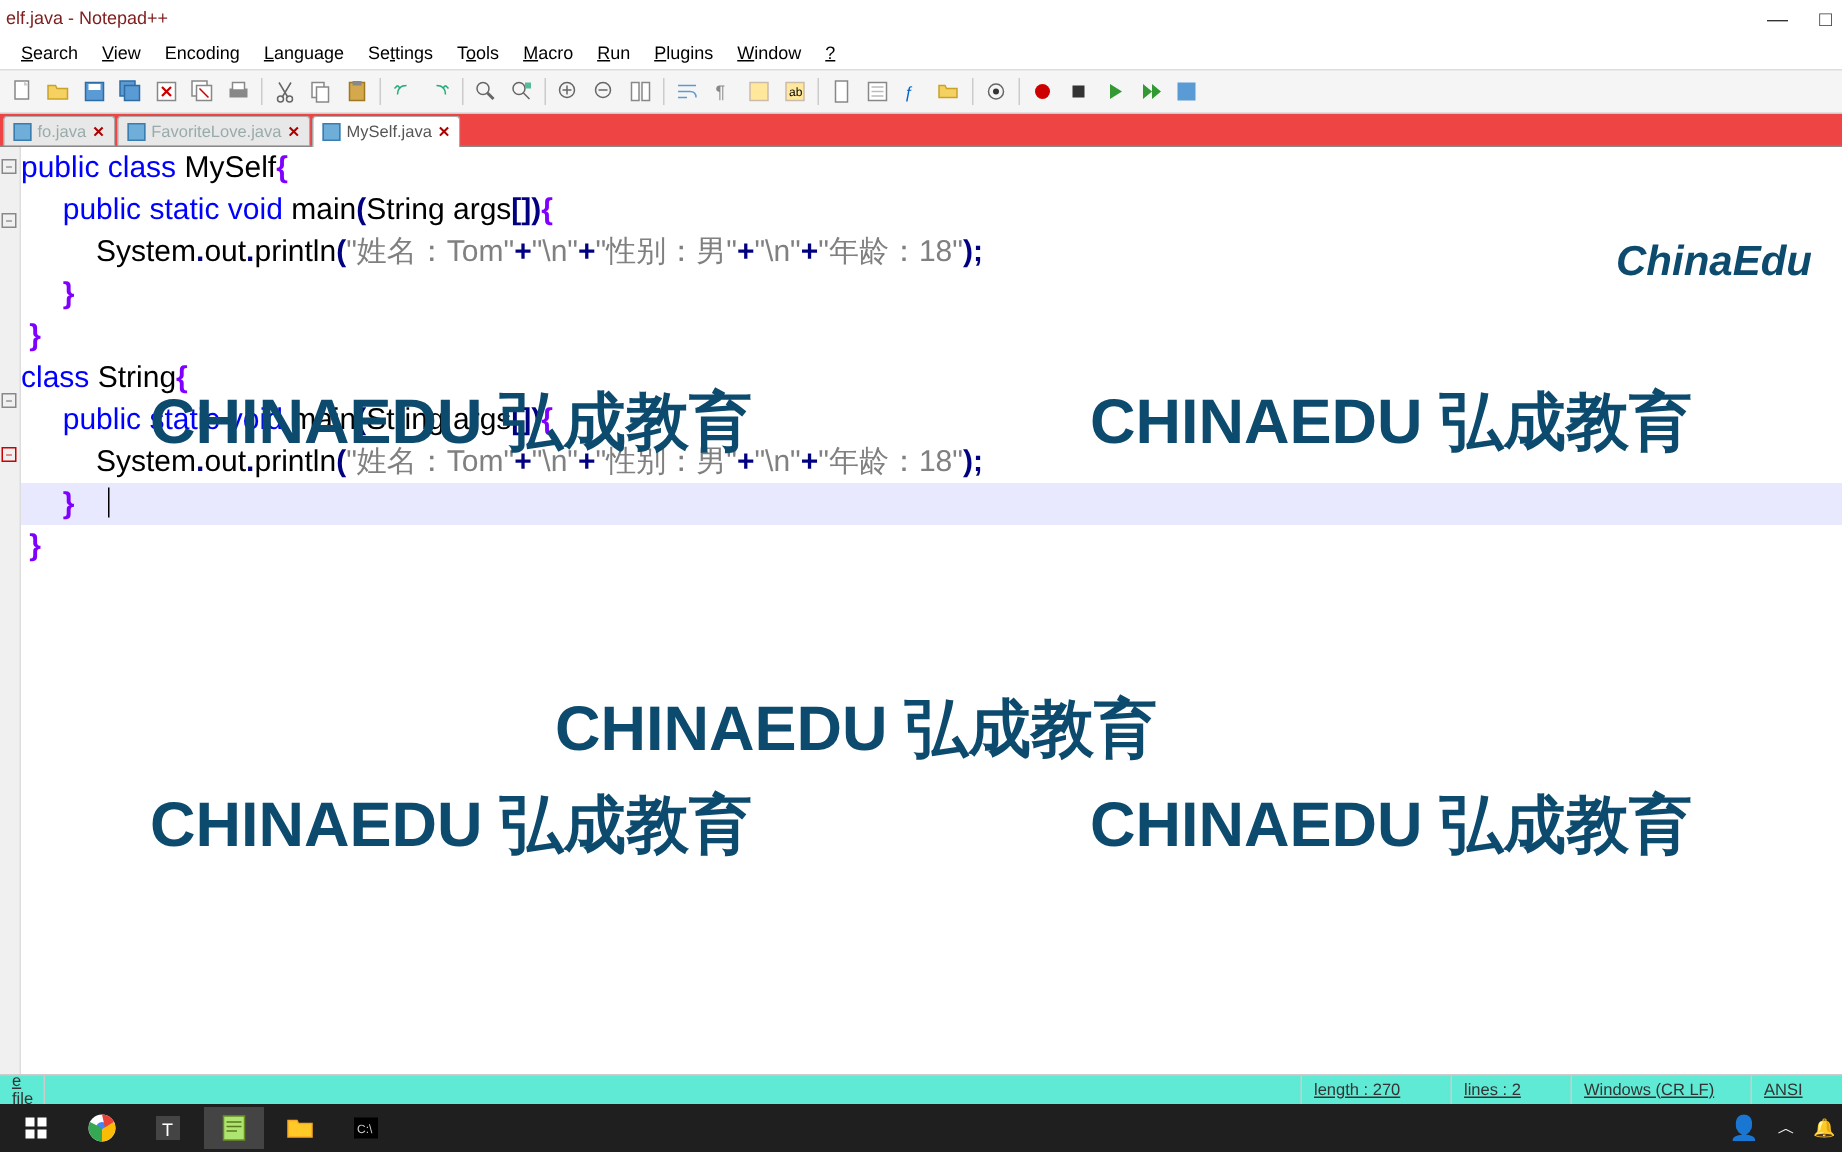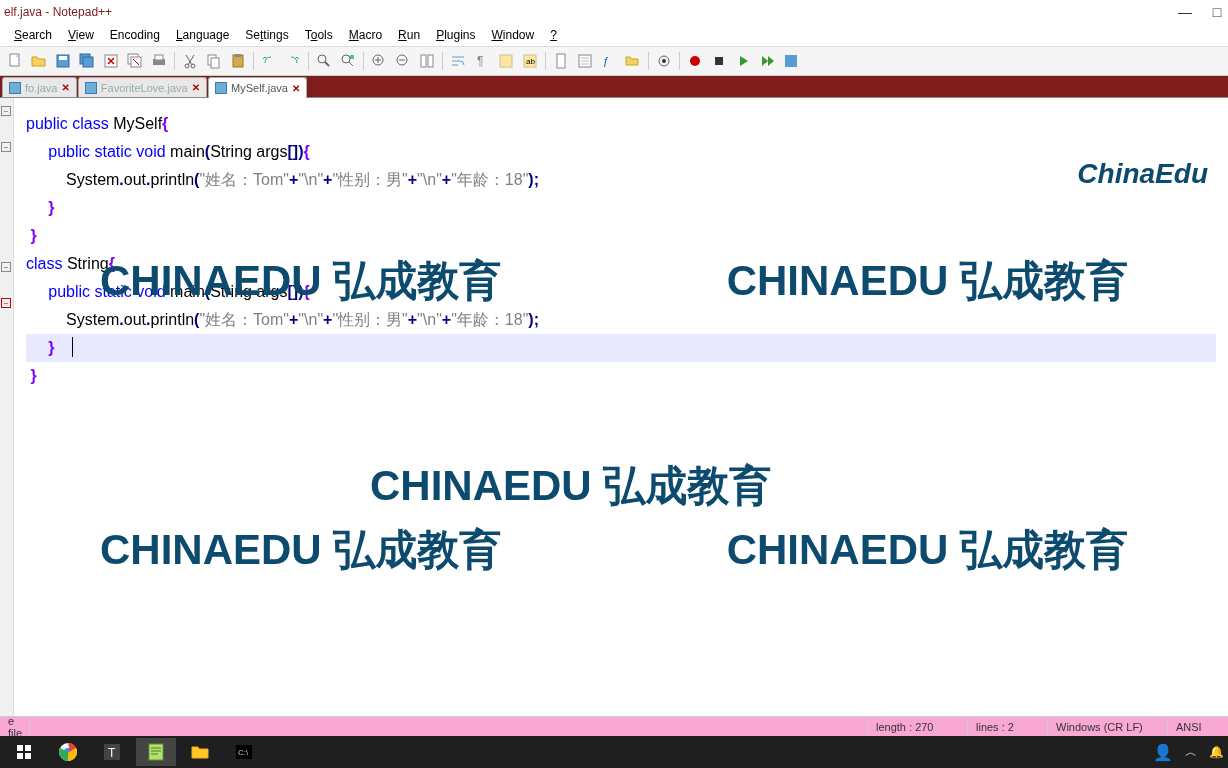--- a/index.html
+++ b/index.html
@@ -12,51 +12,51 @@
 
 .menubar { height: 22px; display: flex; align-items: center; padding: 0 8px; gap: 4px; background: #fff; text-align: center; }
 .menu-item { font-size: 12px; color: #000; padding: 2px 6px; cursor: pointer; }
 .menu-item .underline { text-decoration: underline; }
 
 .toolbar { height: 30px; display: flex; align-items: center; padding: 2px 4px; gap: 2px; background: #f5f5f5; border-top: 1px solid #ddd; border-bottom: 1px solid #ccc; }
 .tool-btn { width: 22px; height: 22px; display: flex; align-items: center; justify-content: center; border: 1px solid transparent; border-radius: 2px; cursor: pointer; }
 .tool-sep { width: 1px; height: 18px; background: #ccc; margin: 0 2px; }
 .tool-btn svg { width: 16px; height: 16px; }
 
-.tabbar { height: 22px; display: flex; align-items: flex-end; background: #7f1d1d; border-bottom: 1px solid #888; padding-left: 2px; }
+.tabbar { height: 22px; display: flex; align-items: flex-end; background: #ef4444; border-bottom: 1px solid #888; padding-left: 2px; }
 .tab { display: flex; align-items: center; gap: 4px; padding: 2px 6px; font-size: 11px; border: 1px solid #aaa; border-bottom: none; background: #e8e8e8; margin-right: 1px; border-radius: 3px 3px 0 0; cursor: pointer; height: 20px; }
 .tab.active { background: #fff; height: 21px; position: relative; top: 1px; }
 .tab-icon { width: 12px; height: 12px; background: #6faed9; border: 1px solid #3a7db0; }
 .tab-close { font-size: 10px; color: #a00; font-weight: bold; }
 .tab-text { color: #555; }
 .tab.inactive .tab-text { color: #9aa; }
 
 .editor { position: relative; height: 620px; background: #fff; display: flex; }
 .gutter { width: 14px; background: #f0f0f0; border-right: 1px solid #ddd; display: flex; flex-direction: column; }
 .fold { width: 10px; height: 10px; border: 1px solid #888; margin: 8px 1px 18px 1px; display: flex; align-items: center; justify-content: center; font-size: 8px; color: #555; cursor: pointer; }
 .fold.red { border-color:#c00; color:#c00; }
-.code-area { flex: 1; font-family: Consolas, "Courier New", monospace; font-size: 16px; line-height: 28px; padding: 12px; }
+.code-area { flex: 1; font-family: Consolas, "Courier New", monospace; font-size: 20px; line-height: 28px; padding: 0; }
 .code-line { white-space: pre; height: 28px; }
 .code-line.highlight { background: #e8e8ff; }
 
 .kw { color: #0000ff; }
 .str { color: #808080; }
 .op { color: #000080; font-weight: bold; }
 .brace { color: #8000ff; font-weight: bold; }
 .plain { color: #000; }
 
 .watermark { position: absolute; font-size: 42px; color: #0c4a6e; font-weight: bold; pointer-events: none; z-index: 1; font-family: "Microsoft YaHei", sans-serif; }
 .watermark.logo { top: 60px; right: 20px; font-style: italic; font-size: 28px; }
 .watermark.w1 { top: 155px; left: 100px; }
 .watermark.w2 { top: 155px; right: 100px; }
 .watermark.w3 { top: 360px; left: 370px; }
 .watermark.w4 { bottom: 140px; left: 100px; }
 .watermark.w5 { bottom: 140px; right: 100px; }
 
-.statusbar { position: absolute; bottom: 32px; left: 0; right: 0; height: 20px; background: #f9a8d4; border-top: 1px solid #ccc; display: flex; align-items: center; font-size: 11px; color: #333; }
+.statusbar { position: absolute; bottom: 32px; left: 0; right: 0; height: 20px; background: #5eead4; border-top: 1px solid #ccc; display: flex; align-items: center; font-size: 11px; color: #333; text-decoration: underline; }
 .status-cell { padding: 0 8px; border-right: 1px solid #ccc; height: 100%; display: flex; align-items: center; }
 .status-cell.wide { flex: 1; }
 
 .taskbar { position: absolute; bottom: 0; left: 0; right: 0; height: 32px; background: #1f1f1f; display: flex; align-items: center; padding: 0 4px; gap: 4px; }
 .task-item { width: 40px; height: 28px; display: flex; align-items: center; justify-content: center; cursor: pointer; }
 .task-item.active { background: #444; }
 .task-right { margin-left: auto; display: flex; align-items: center; gap: 12px; color: #fff; font-size: 12px; }
 
 .cursor-caret { display: inline-block; width: 1px; height: 20px; background: #000; vertical-align: middle; position: relative; top: -2px; }
 </style>

